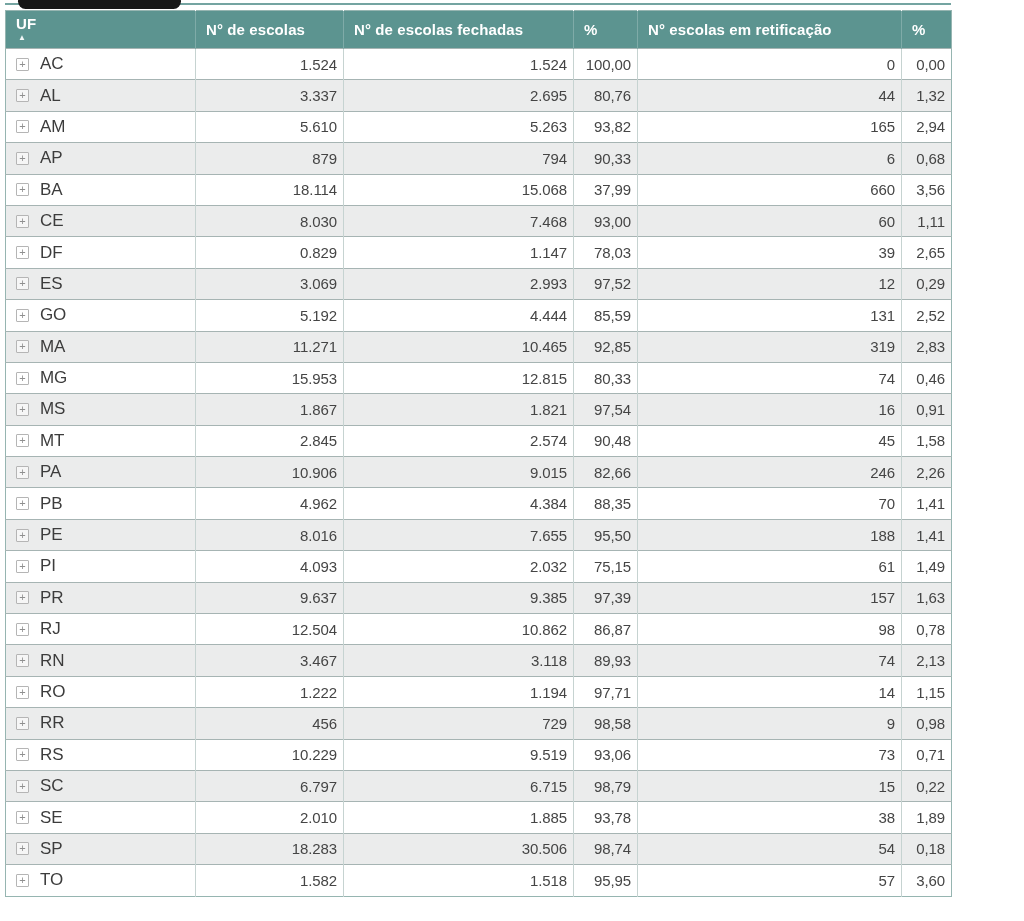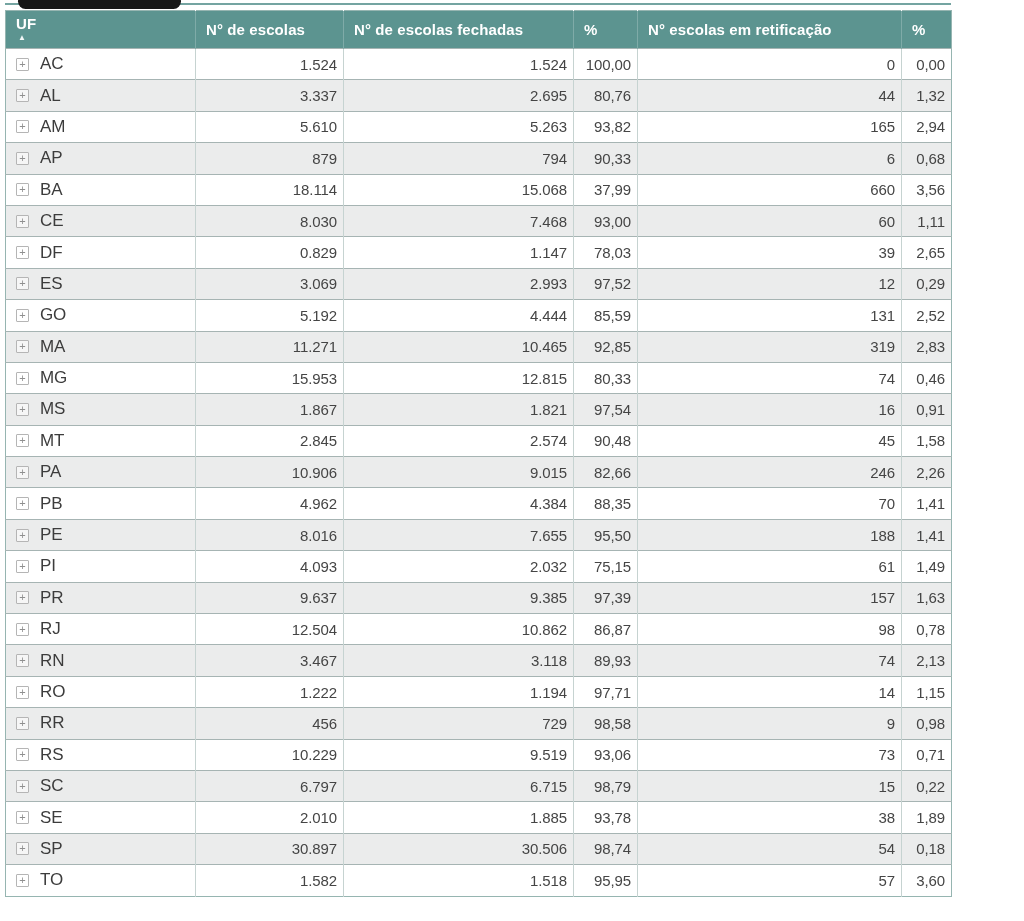--- a/index.html
+++ b/index.html
@@ -438,21 +438,21 @@
           <td class="num">38</td>
           <td class="num">1,89</td>
         </tr>
         <tr class="alt">
           <td>
             <div class="ufwrap">
               <span class="plus-box">+</span>
               <span class="uf-label">SP</span>
             </div>
           </td>
-          <td class="num">30.897</td>
+          <td class="num">18.283</td>
           <td class="num">30.506</td>
           <td class="num">98,74</td>
           <td class="num">54</td>
           <td class="num">0,18</td>
         </tr>
         <tr>
           <td>
             <div class="ufwrap">
               <span class="plus-box">+</span>
               <span class="uf-label">TO</span>

